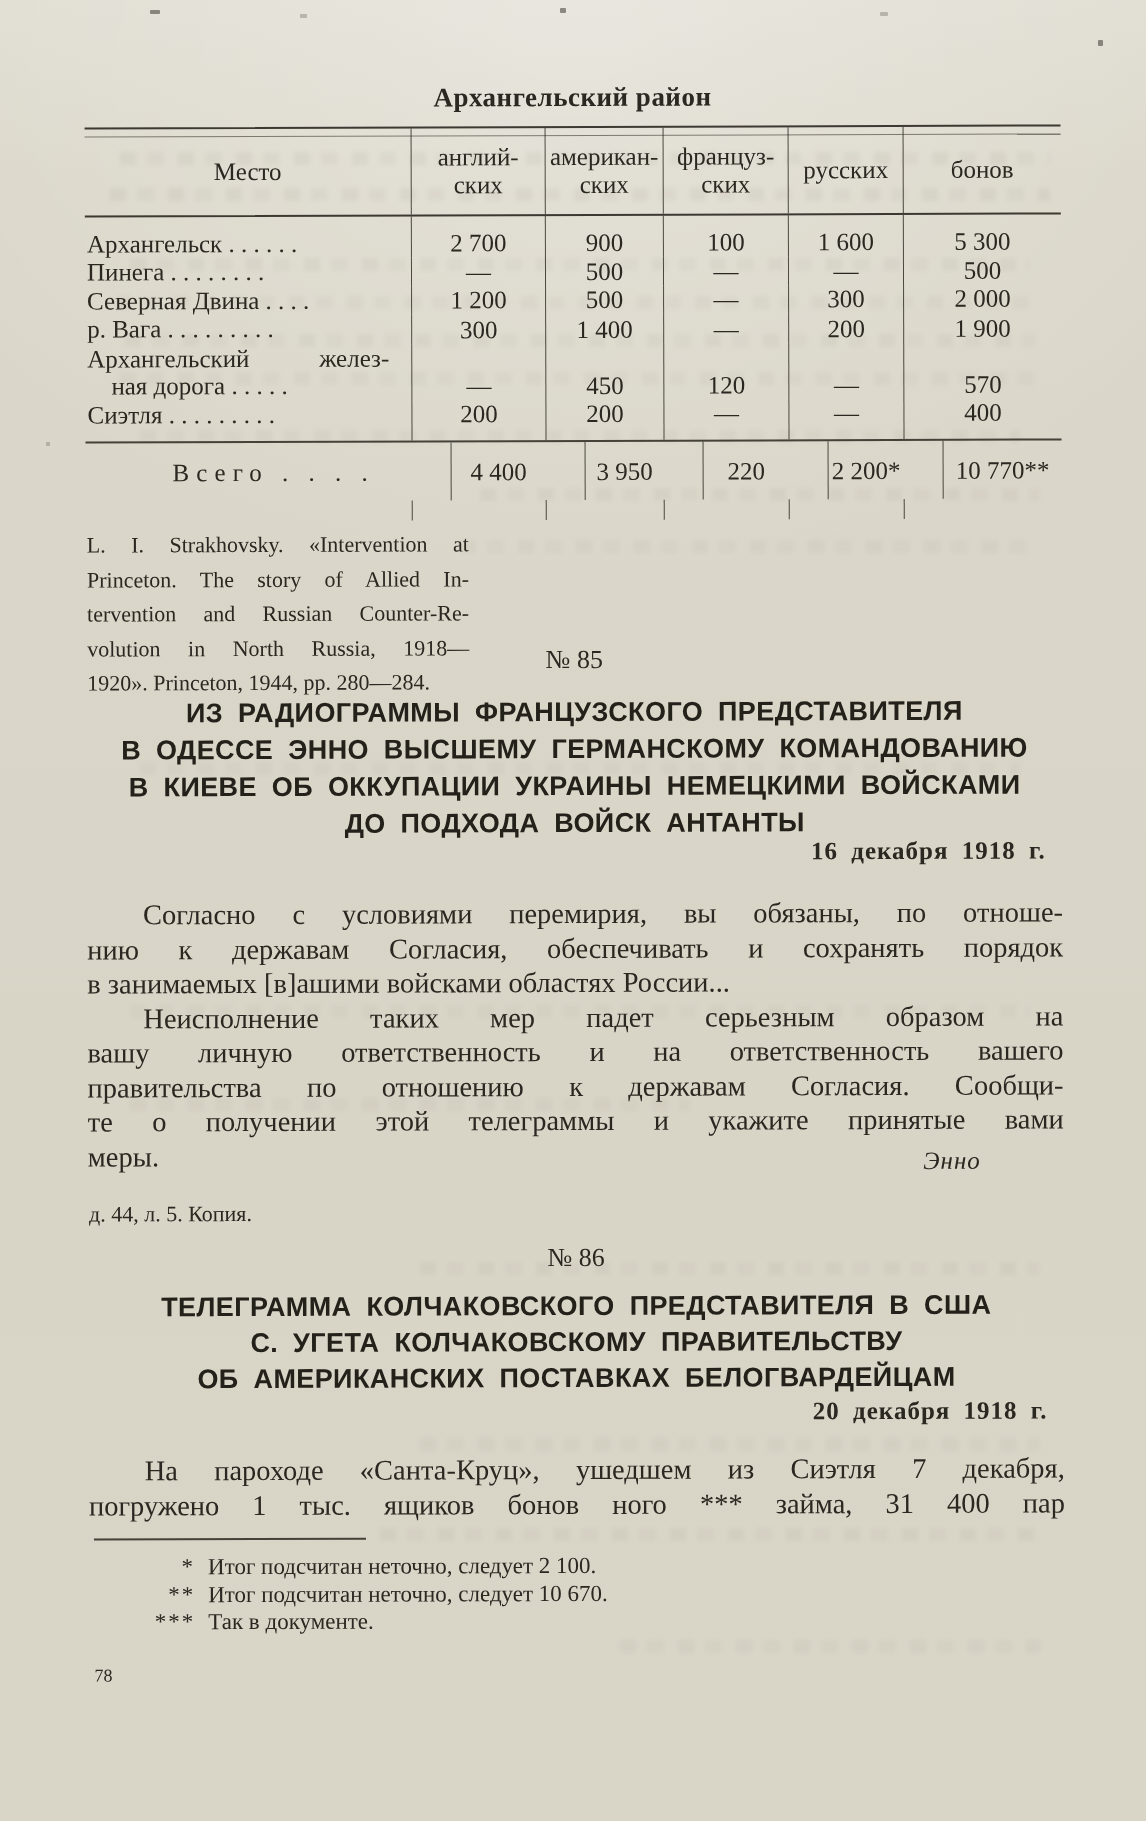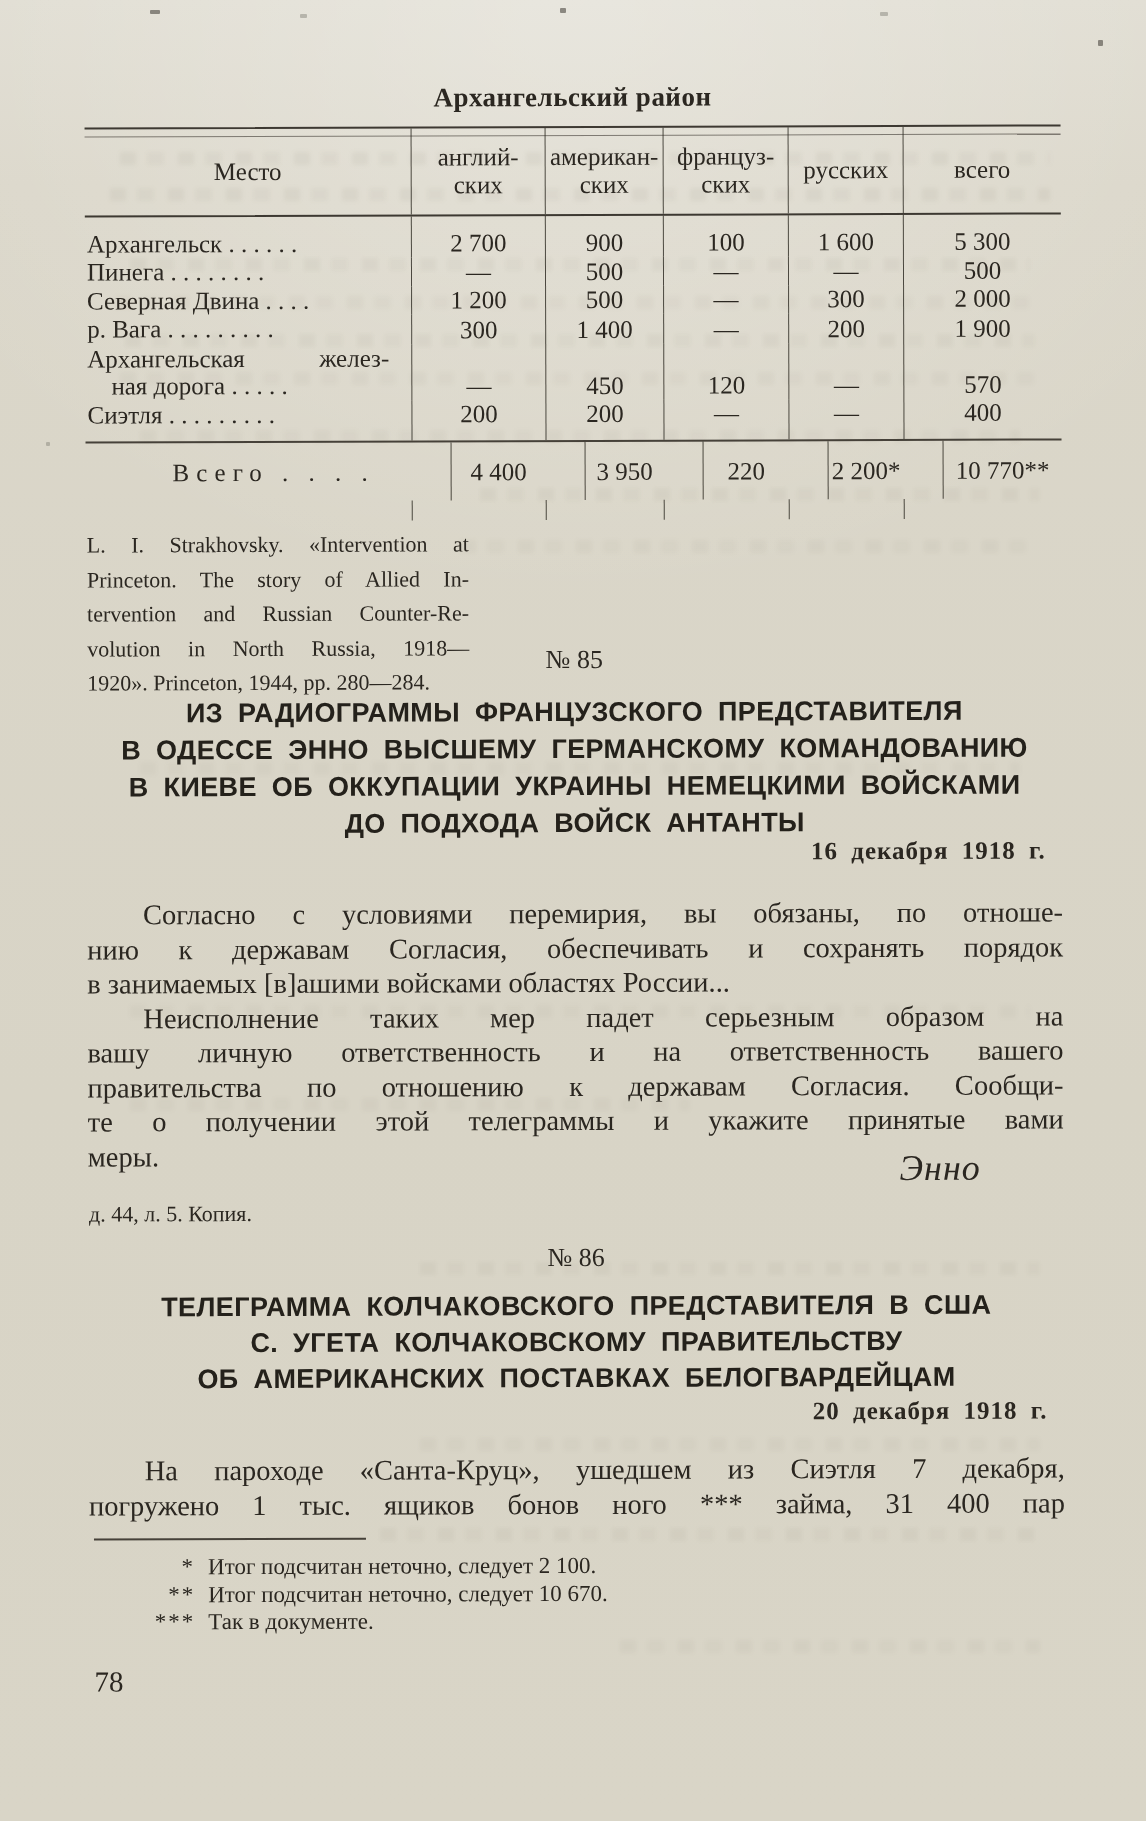--- a/index.html
+++ b/index.html
@@ -48,27 +48,27 @@
   .citation{position:absolute;left:88px;top:527px;width:382px;font-size:22px;line-height:26.8px;}
   .docnum{position:absolute;left:87px;width:976px;text-align:center;font-size:26px;}
   .dtitle{position:absolute;left:60px;width:1030px;text-align:center;
     font-family:"Liberation Sans","DejaVu Sans",sans-serif;font-weight:700;font-size:27px;
     letter-spacing:.4px;word-spacing:7px;color:#24211b;}
   .ddate{position:absolute;right:100px;font-size:25px;letter-spacing:1px;word-spacing:6px;font-weight:bold;}
   .paras{position:absolute;left:87px;width:976px;font-size:28.5px;}
   .jline{text-align:justify;text-align-last:justify;line-height:34.5px;}
   .jline-last{text-align:left;text-align-last:left;}
   .indent{text-indent:56px;}
-  .signature{position:absolute;right:166px;font-style:italic;font-size:36px;letter-spacing:1px;}
+  .signature{position:absolute;right:166px;font-style:italic;font-size:25px;letter-spacing:1px;}
   .source{position:absolute;left:88px;width:287px;font-size:22px;line-height:29px;}
   .fnrule{position:absolute;left:92px;width:272px;border-top:2.4px solid rgba(43,39,32,.85);}
   .footnotes{position:absolute;left:87px;width:900px;font-size:23px;}
   .fnrow{display:grid;grid-template-columns:106px 1fr;column-gap:13px;line-height:27.5px;}
   .fnmark{text-align:right;letter-spacing:2px;}
-  .pagenum{position:absolute;left:92px;top:1664px;font-size:29px;}
+  .pagenum{position:absolute;left:92px;top:1664px;font-size:18px;}
 </style>
 </head>
 <body>
 
 <div class="page">
 
   <div>
     <div class="ghost" style="left:120px;top:152px;width:930px;"></div>
     <div class="ghost" style="left:110px;top:188px;width:940px;"></div>
     <div class="ghost" style="left:130px;top:258px;width:900px;opacity:.45;"></div>
@@ -111,21 +111,21 @@
             <span>ских</span>
           </div>
         <div class="c">
             <span>француз-</span>
             <span>ских</span>
           </div>
         <div class="c">
             <span>русских</span>
           </div>
         <div class="c">
-            <span>всего</span>
+            <span>бонов</span>
           </div>
       </div>
 
       <div class="tgrid tbody">
 
         <div class="c c0 place rowpadtop r-h30"><span>Архангельск . . . . . .</span></div>
         <div class="c num rowpadtop r-h30">2 700</div>
         <div class="c num rowpadtop r-h30">900</div>
         <div class="c num rowpadtop r-h30">100</div>
         <div class="c num rowpadtop r-h30">1 600</div>
@@ -147,21 +147,21 @@
 
         <div class="c c0 place r-h30"><span>р. Вага . . . . . . . . .</span></div>
         <div class="c num r-h30">300</div>
         <div class="c num r-h30">1 400</div>
         <div class="c num r-h30">—</div>
         <div class="c num r-h30">200</div>
         <div class="c num r-h30">1 900</div>
 
         <div class="c c0 place r-h56">
           <span class="spread">
-              <span>Архангельская</span>
+              <span>Архангельский</span>
               <span>желез-</span>
             </span>
           <span class="pl2" style="display:block;">ная дорога . . . . .</span>
         </div>
         <div class="c num r-h56">—</div>
         <div class="c num r-h56">450</div>
         <div class="c num r-h56">120</div>
         <div class="c num r-h56">—</div>
         <div class="c num r-h56">570</div>
 

